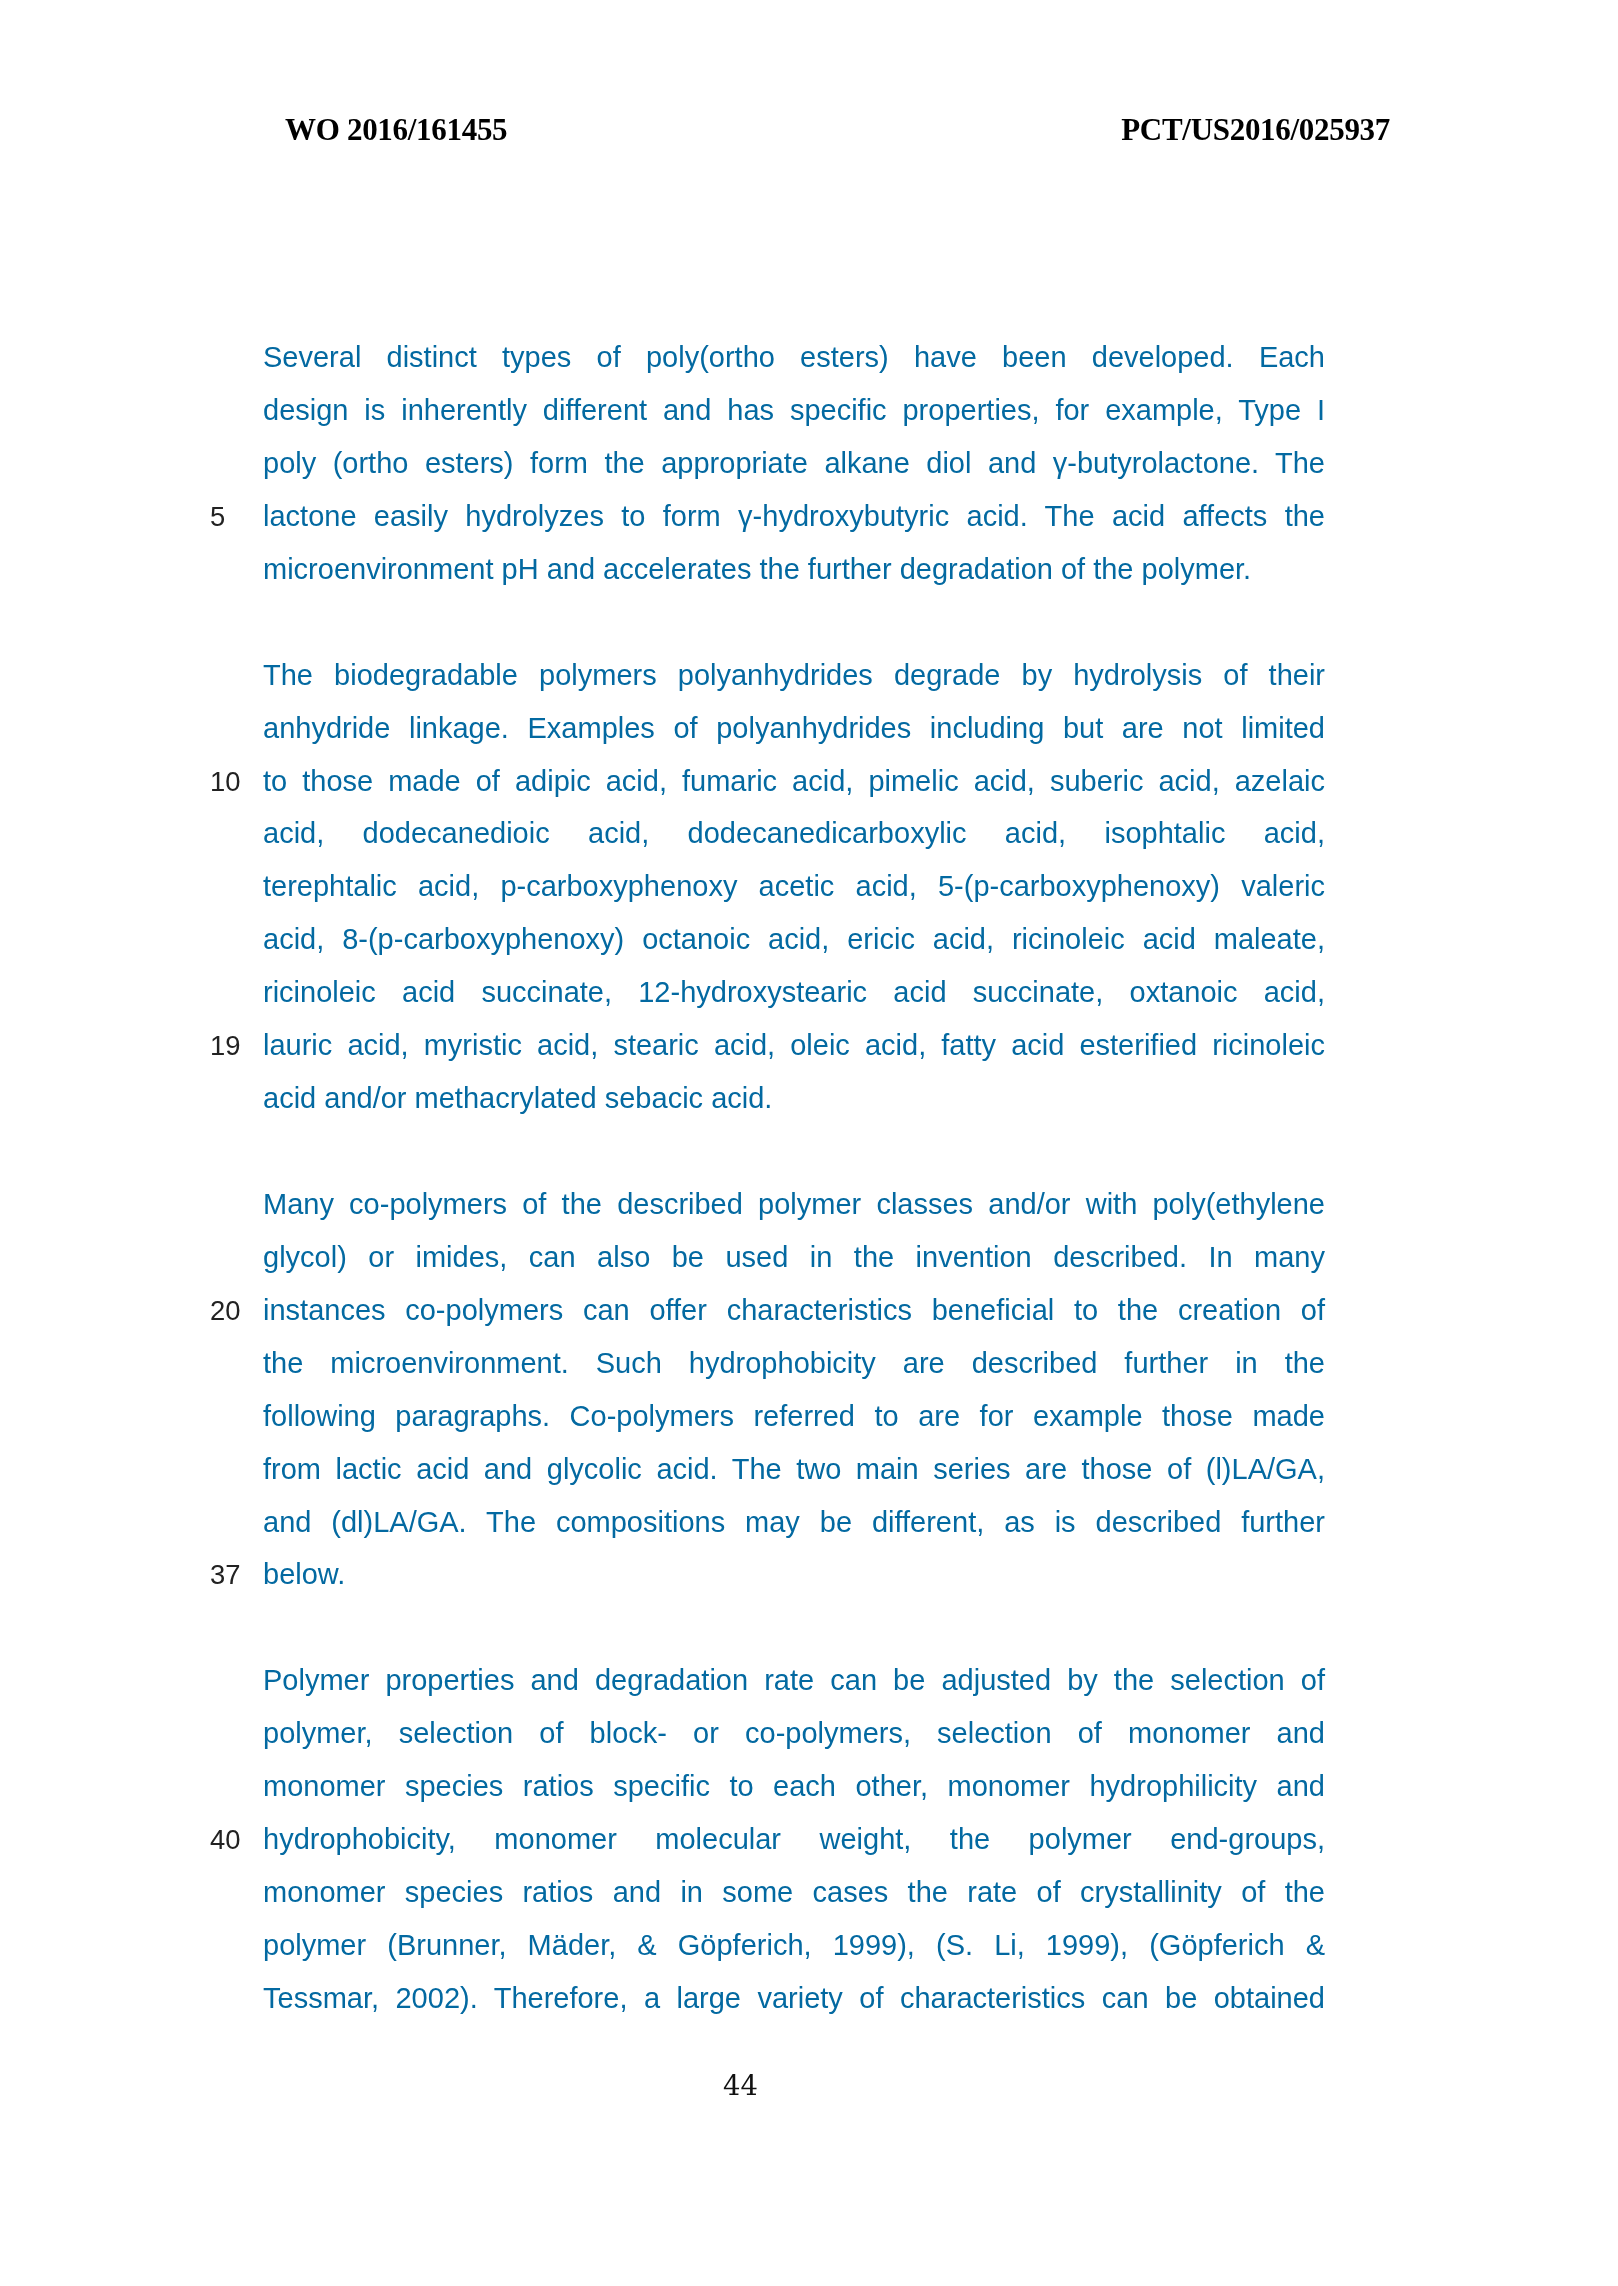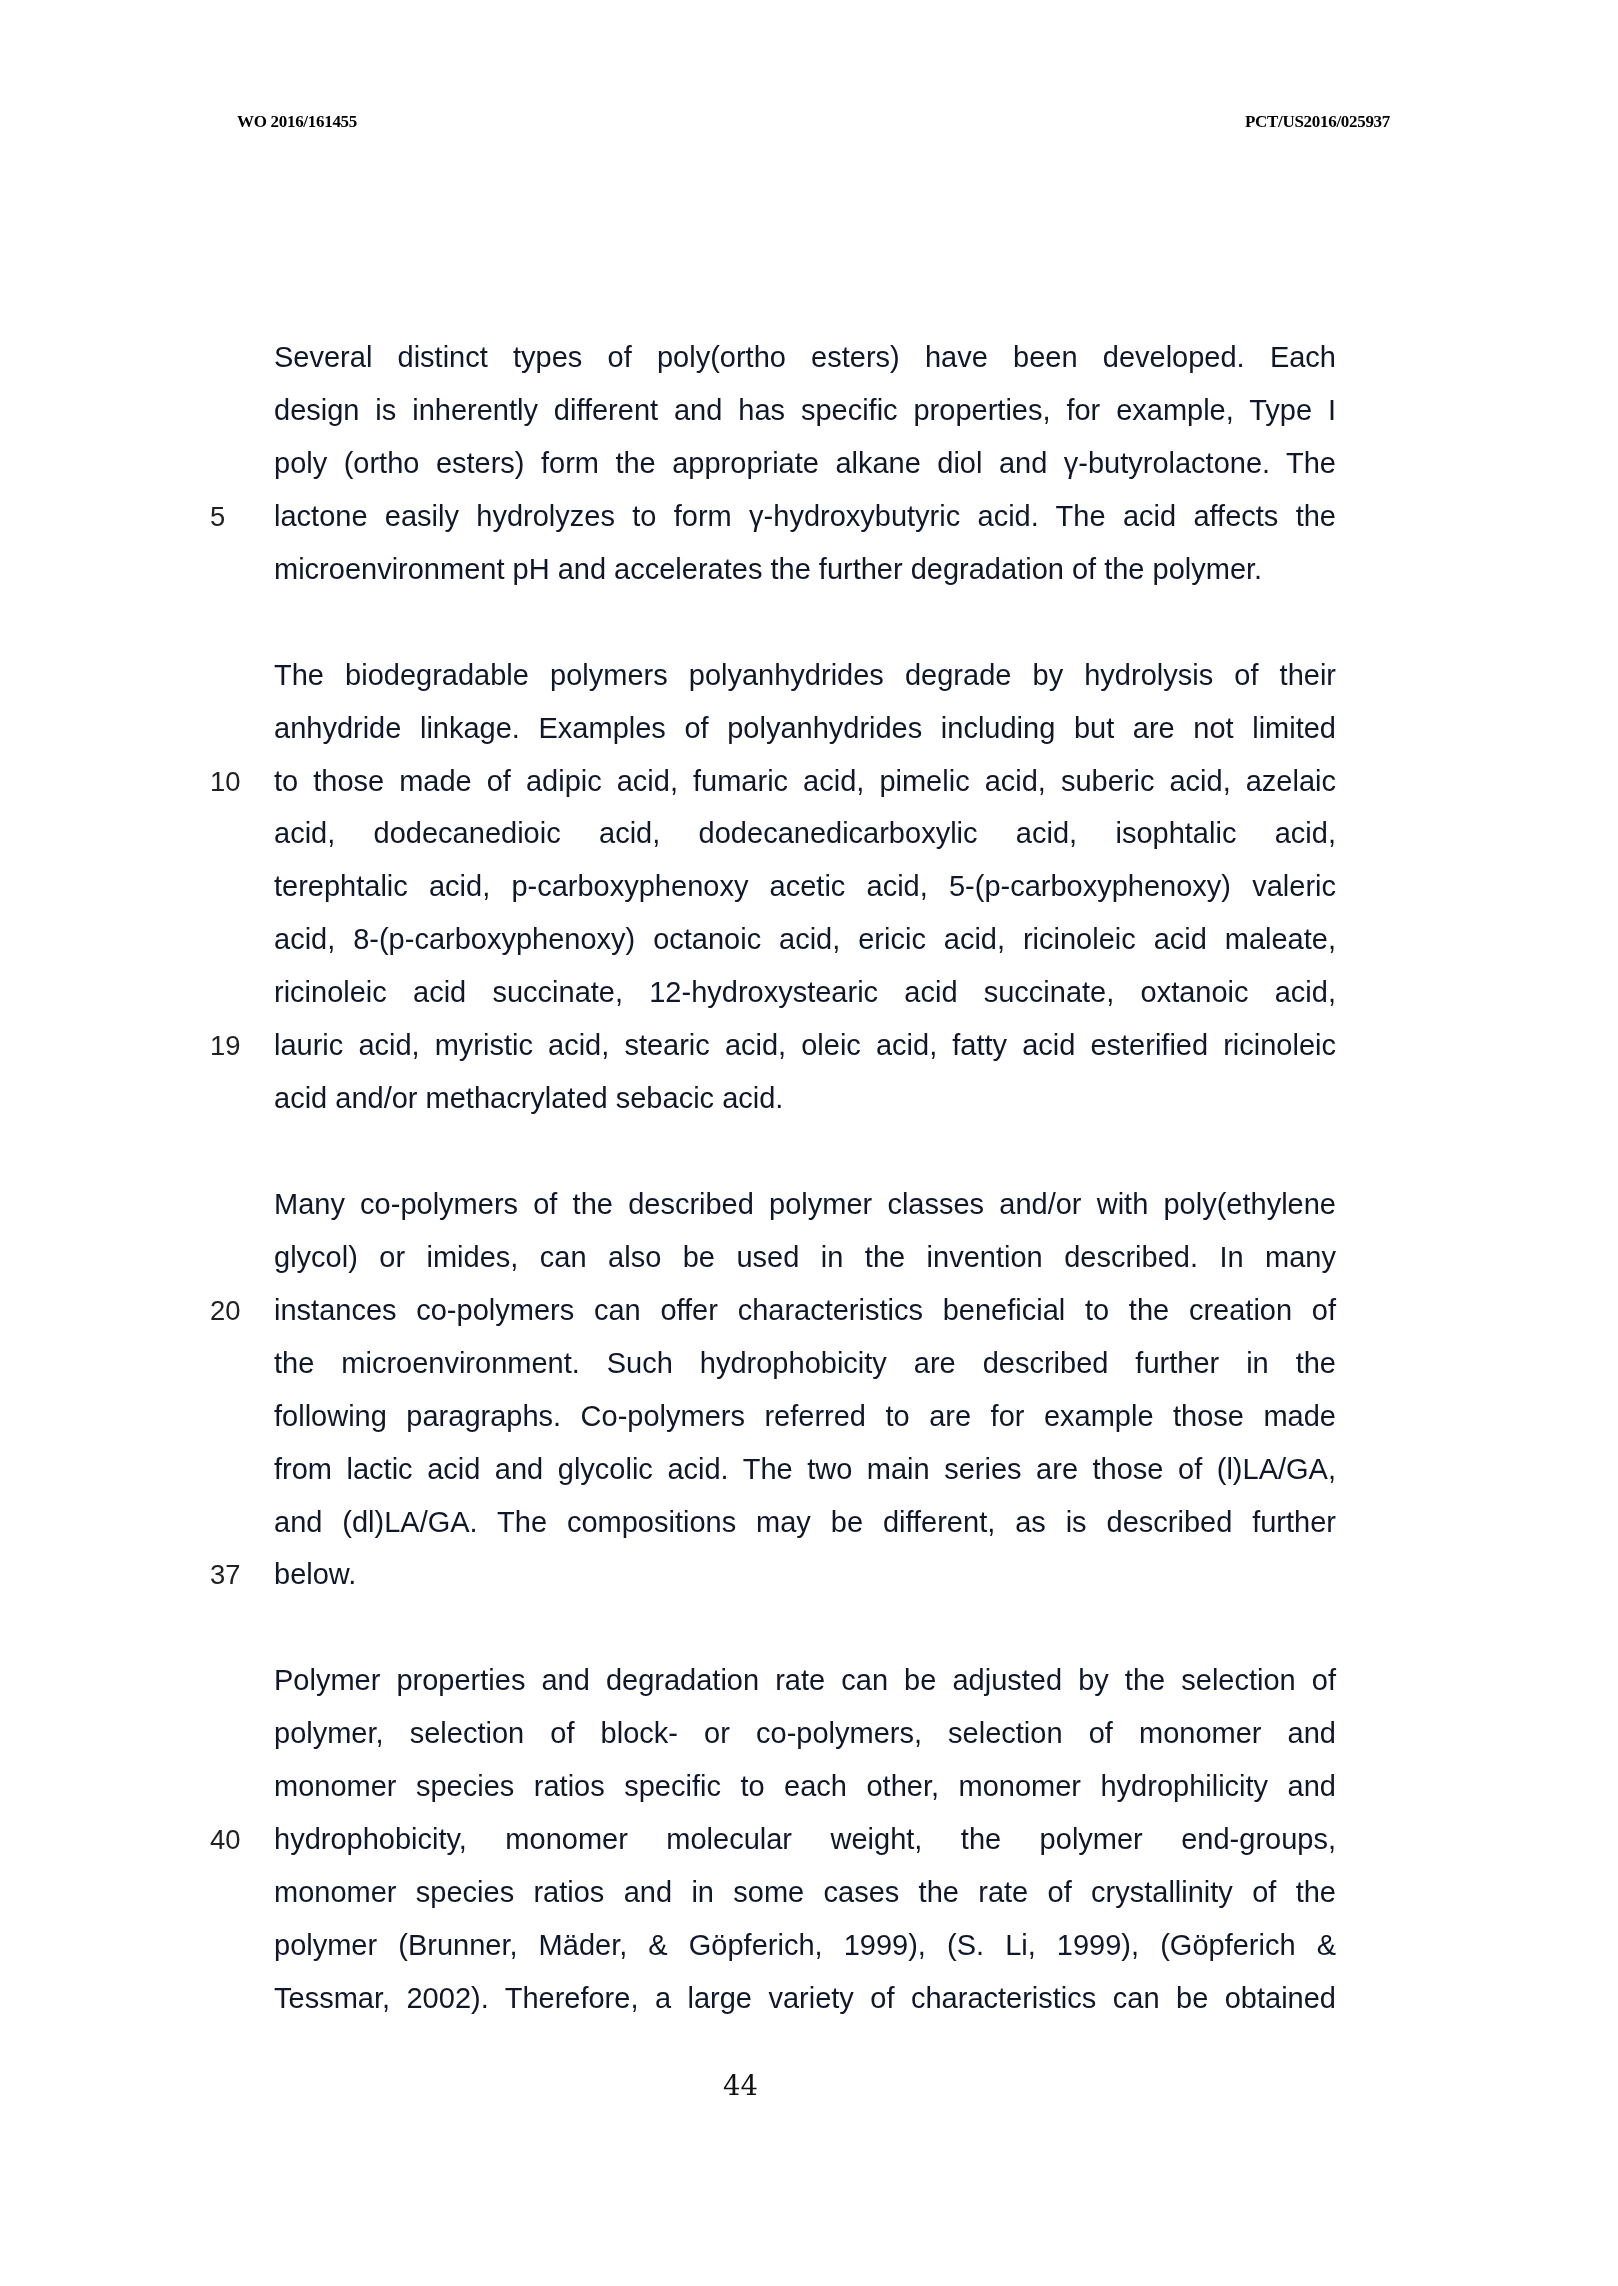--- a/index.html
+++ b/index.html
@@ -1,20 +1,20 @@
 <!DOCTYPE html>
 <html><head>
 <meta charset="utf-8">
 <style>
   html, body { margin: 0; padding: 0; background: #ffffff; }
   body { width: 1618px; height: 2287px; position: relative; overflow: hidden; color: #111; }
-  .hdr { position: absolute; top: 112px; font-family: "Liberation Serif", serif; font-weight: bold; font-size: 17px; letter-spacing: -0.3px; color: #000; }
+  .hdr { position: absolute; top: 112px; font-family: "Liberation Serif", serif; font-weight: bold; font-size: 31px; letter-spacing: -0.3px; color: #000; margin-left: 48px; }
   .hdr-left { left: 237px; }
   .hdr-right { right: 228px; }
-  .line { position: absolute; left: 274px; width: 1062px; font-family: "Liberation Sans", sans-serif; font-size: 29px; line-height: 35px; height: 35px; white-space: nowrap; text-align: justify; text-align-last: justify; color: #0f172a; }
+  .line { position: absolute; left: 263px; width: 1062px; font-family: "Liberation Sans", sans-serif; font-size: 29px; line-height: 35px; height: 35px; white-space: nowrap; text-align: justify; text-align-last: justify; color: #0369a1; }
   .line.last { text-align-last: left; }
   .lnum { position: absolute; left: 210px; width: 49px; font-family: "Liberation Sans", sans-serif; font-size: 27.4px; line-height: 35px; color: #222; }
   .pagenum { position: absolute; top: 2070px; left: 0; width: 1481px; text-align: center; font-family: "DejaVu Serif", serif; font-size: 27.4px; color: #111; }
 </style>
 </head>
 <body>
 
 <div class="hdr hdr-left">WO 2016/161455</div>
 <div class="hdr hdr-right">PCT/US2016/025937</div>
 

